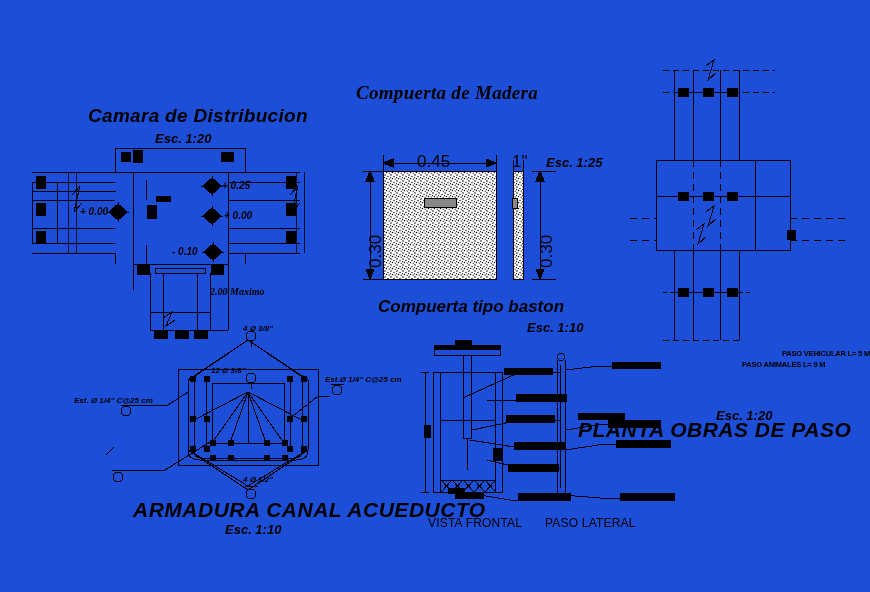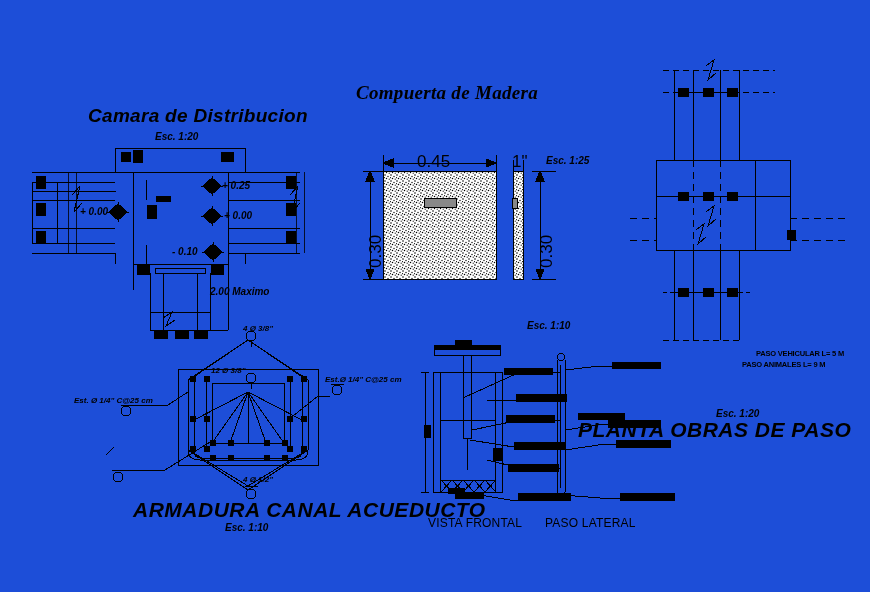--- a/index.html
+++ b/index.html
@@ -33,21 +33,21 @@
     letter-spacing: 0.3px;
   }
   .t-big {
     font-size: 21px;
     letter-spacing: 0.5px;
   }
   .t-mid {
     font-size: 17px;
   }
   .t-esc {
-    font-size: 10px;
+    font-size: 13px;
     font-weight: bold;
     font-style: italic;
   }
   .t-dim {
     position: absolute;
     font-family: "Liberation Sans", sans-serif;
     font-size: 17px;
     color: #000;
     white-space: nowrap;
   }
@@ -393,39 +393,40 @@
       </pattern>
     </defs>
   </svg>
 
   <div class="ttl t-sec" style="left:88px; top:105px;">Camara de Distribucion</div>
   <div class="ttl t-esc" style="left:155px; top:131px;">Esc. 1:20</div>
   <div class="t-elev" style="left:80px; top:206px;">+ 0.00</div>
   <div class="t-elev" style="left:222px; top:180px;">+ 0.25</div>
   <div class="t-elev" style="left:224px; top:210px;">+ 0.00</div>
   <div class="t-elev" style="left:172px; top:246px;">- 0.10</div>
-  <div class="t-elev" style="left:210px; top:286px;">2.00 Maximo</div>
+  <div class="t-elev" style="left:210px; top:286px;font-family:Liberation Serif, serif;">2.00 Maximo</div>
 
   <div class="ttl t-sec" style="left:356px; top:82px;font-family:Liberation Serif, serif;">Compuerta de Madera</div>
   <div class="ttl t-esc" style="left:546px; top:155px;">Esc. 1:25</div>
   <div class="t-dim" style="left:417px; top:152px;">0.45</div>
   <div class="t-dim rot90" style="left:366px; top:268px;">0.30</div>
   <div class="t-dim rot90" style="left:537px; top:268px;">0.30</div>
   <div class="t-dim" style="left:512px; top:152px;">1"</div>
 
+  <div class="ttl t-mid" style="left:378px; top:297px;">Compuerta tipo baston</div>
   <div class="ttl t-esc" style="left:527px; top:320px;">Esc. 1:10</div>
   <div class="t-view" style="left:428px; top:516px;">VISTA FRONTAL</div>
   <div class="t-view" style="left:545px; top:516px;">PASO LATERAL</div>
 
   <div class="t-lbl" style="left:243px; top:324px;">4 Ø 3/8"</div>
   <div class="t-lbl" style="left:211px; top:366px;">12 Ø 3/8"</div>
   <div class="t-lbl" style="left:243px; top:475px;">4 Ø 1/2"</div>
   <div class="t-lbl" style="left:74px; top:396px;">Est.  Ø 1/4" C@25 cm</div>
   <div class="t-lbl" style="left:325px; top:375px;">Est.Ø 1/4" C@25 cm</div>
   <div class="ttl t-big" style="left:121px; top:498px;margin-left:12px;">ARMADURA CANAL ACUEDUCTO</div>
   <div class="ttl t-esc" style="left:225px; top:522px;">Esc. 1:10</div>
 
   <div class="ttl t-big" style="left:578px; top:382px;margin-top:36px;">PLANTA OBRAS DE PASO</div>
   <div class="ttl t-esc" style="left:716px; top:408px;">Esc. 1:20</div>
-  <div class="t-note" style="left:756px; top:349px;">PASO VEHICULAR L=  5 M</div>
+  <div class="t-note" style="left:782px; top:349px;">PASO VEHICULAR L=  5 M</div>
   <div class="t-note" style="left:742px; top:360px;">PASO ANIMALES L=  9 M</div>
 
 </div>
 
 </body></html>

